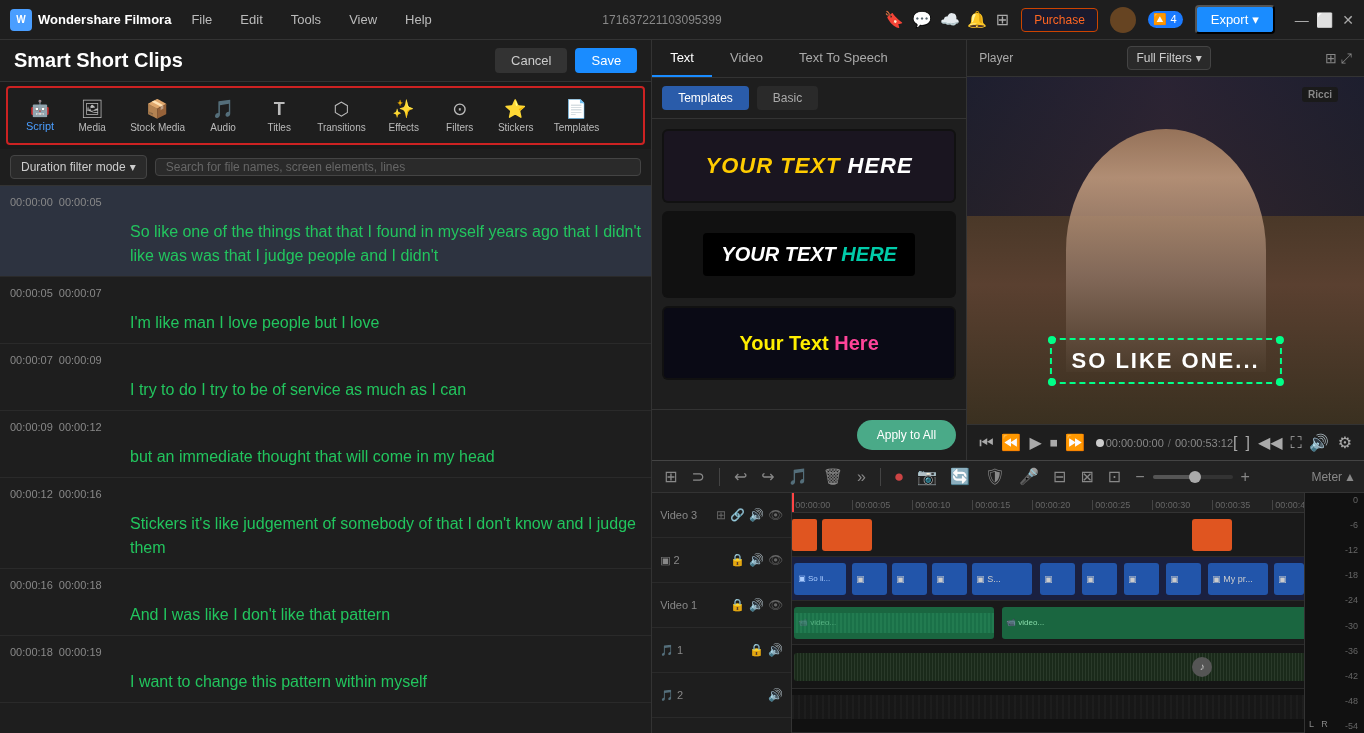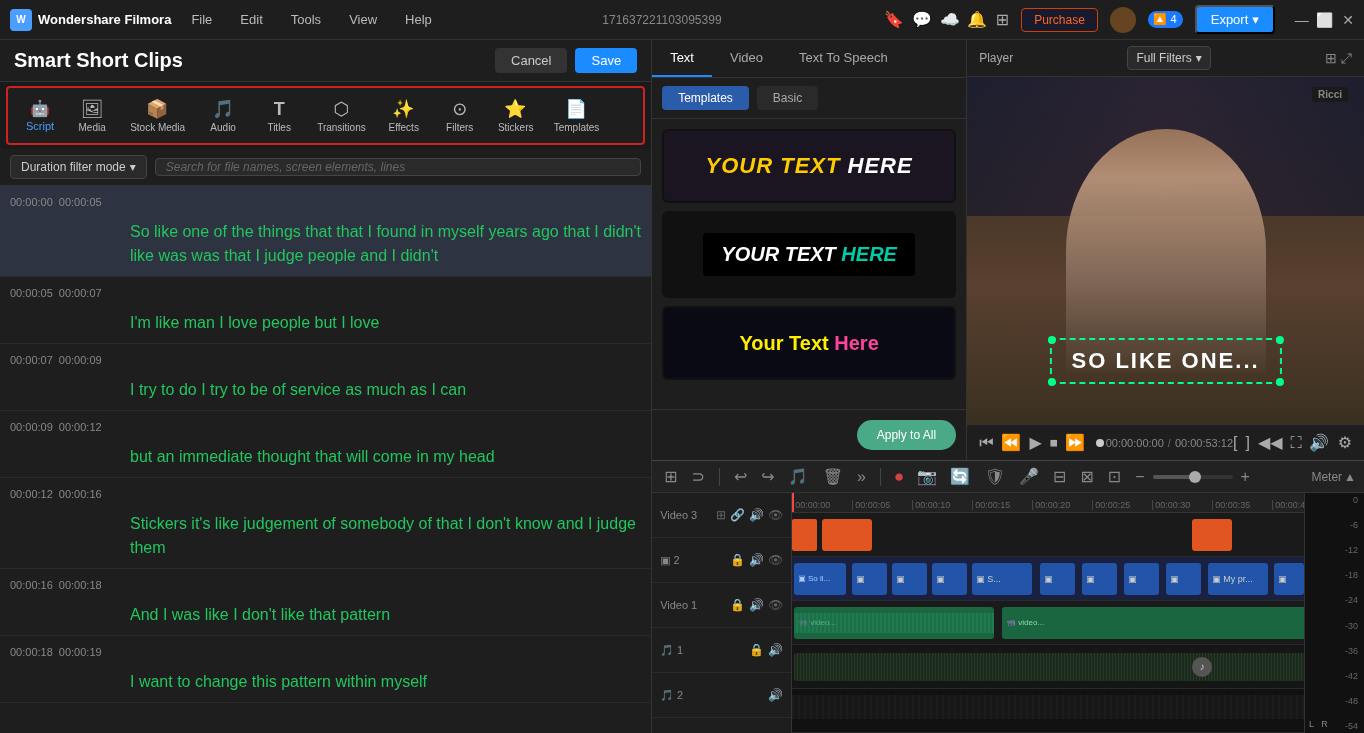--- a/index.html
+++ b/index.html
@@ -35,21 +35,21 @@
     
     .toolbar-row { display: flex; align-items: center; padding: 6px 10px; background: #1e1e1e; border-bottom: 1px solid #555; border: 2px solid #cc2222; margin: 4px 6px; border-radius: 4px; gap: 4px; }
     .toolbar-item { display: flex; flex-direction: column; align-items: center; padding: 4px 8px; cursor: pointer; color: #bbb; font-size: 11px; gap: 2px; border-radius: 4px; min-width: 52px; }
     .toolbar-item .t-icon { font-size: 18px; }
     .toolbar-item .t-label { font-size: 10px; }
     .script-item { display: flex; flex-direction: column; align-items: center; padding: 4px 8px; cursor: pointer; color: #4a9eff; font-size: 11px; gap: 2px; border-radius: 4px; min-width: 44px; }
 
     
     .filter-row { display: flex; align-items: center; padding: 6px 10px; gap: 8px; background: #1e1e1e; border-bottom: 1px solid #333; }
     .duration-filter { background: #2a2a2a; color: #ccc; border: 1px solid #444; padding: 4px 10px; border-radius: 4px; cursor: pointer; font-size: 12px; display: flex; align-items: center; gap: 4px; }
-    .search-input { flex: 1; background: #2a2a2a; border: 1px solid #444; color: #ccc; padding: 1px 10px; border-radius: 4px; font-size: 12px; font-style: italic; }
+    .search-input { flex: 1; background: #2a2a2a; border: 1px solid #444; color: #ccc; padding: 1px 10px; border-radius: 4px; font-size: 12px; }
     .search-input::placeholder { color: #666; }
 
     
     .script-list { flex: 1; overflow-y: auto; background: #1e1e1e; }
     .script-row { display: flex; align-items: flex-start; padding: 8px 10px; border-bottom: 1px solid #2a2a2a; cursor: pointer; }
     .script-row.selected { background: #2d3340; }
     .time-cols { display: flex; gap: 6px; min-width: 120px; color: #888; font-size: 11px; padding-top: 2px; }
     .script-text { flex: 1; color: #22c55e; font-size: 16px; line-height: 1.5; margin-top: 26px; }
 
     
@@ -337,21 +337,21 @@
           </div>
         </div>
         <div class="video-preview">
 
           <div style="width:100%;height:100%;background:linear-gradient(180deg,#2a3040 0%,#4a3828 40%,#5a4030 60%,#3a3020 100%);position:relative;">
 
             <div style="position:absolute;top:0;left:0;right:0;height:40%;background:linear-gradient(90deg,#1a1a2a,#2a2030,#1a1a2a);opacity:0.8;"></div>
 
             <div style="position:absolute;top:15%;left:50%;transform:translateX(-50%);width:200px;height:70%;background:linear-gradient(180deg,#a88060 0%,#c8a080 20%,#8a7060 60%,#4a3a2a 100%);border-radius:50% 50% 0 0;opacity:0.85;"></div>
 
-            <div style="position:absolute;top:10px;right:16px;background:#1a1a1a;padding:2px 6px;border-radius:3px;font-size:10px;color:#888;font-weight:bold;">Ricci</div>
+            <div style="position:absolute;top:10px;right:26px;background:#1a1a1a;padding:2px 6px;border-radius:3px;font-size:10px;color:#888;font-weight:bold;">Ricci</div>
 
             <div class="subtitle-overlay">
               
               <div style="position:absolute;top:-4px;left:-4px;width:8px;height:8px;background:#00ff88;border-radius:50%;"></div>
               <div style="position:absolute;top:-4px;right:-4px;width:8px;height:8px;background:#00ff88;border-radius:50%;"></div>
               <div style="position:absolute;bottom:-4px;left:-4px;width:8px;height:8px;background:#00ff88;border-radius:50%;"></div>
               <div style="position:absolute;bottom:-4px;right:-4px;width:8px;height:8px;background:#00ff88;border-radius:50%;"></div>
               <span class="subtitle-text">SO LIKE ONE...</span>
             </div>
           </div>

